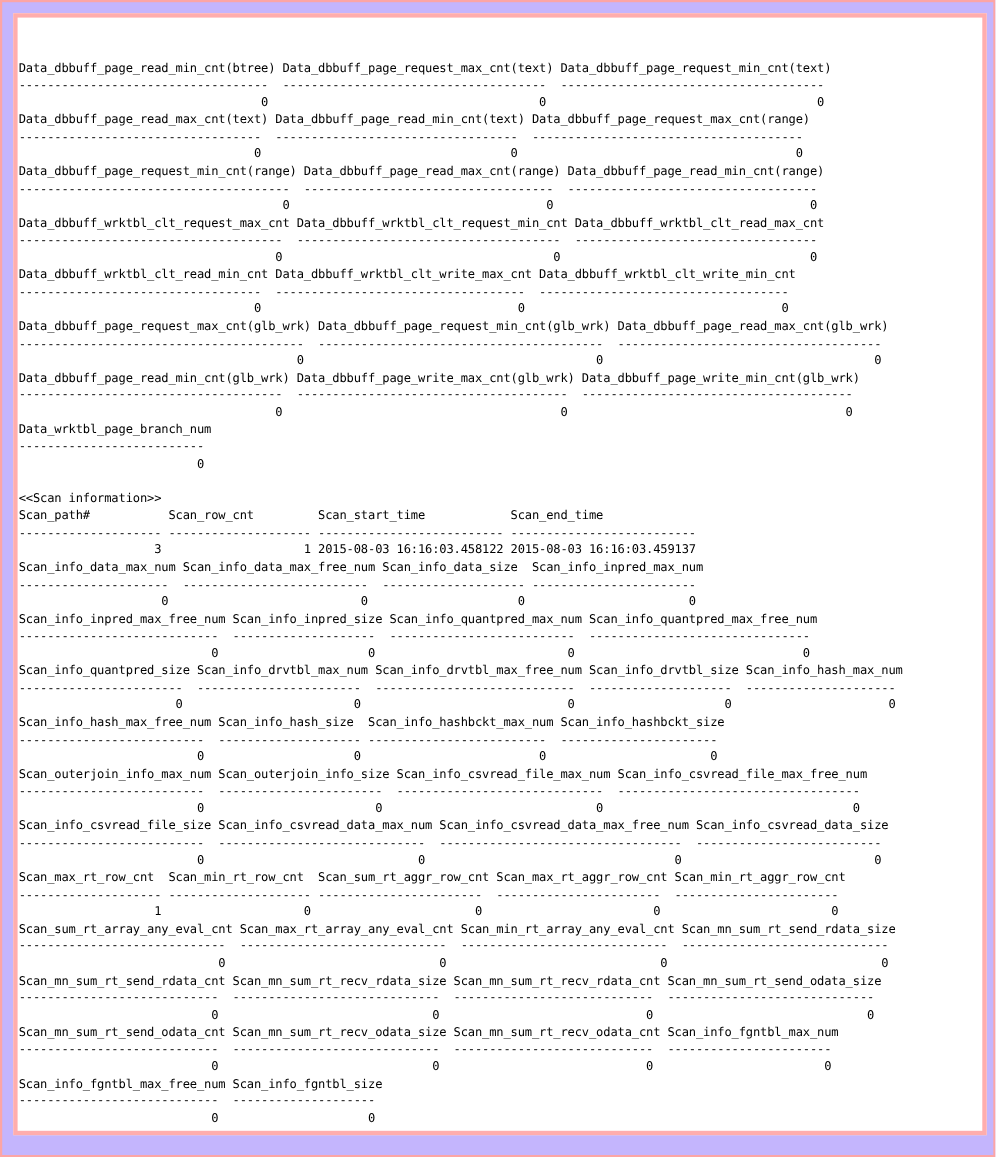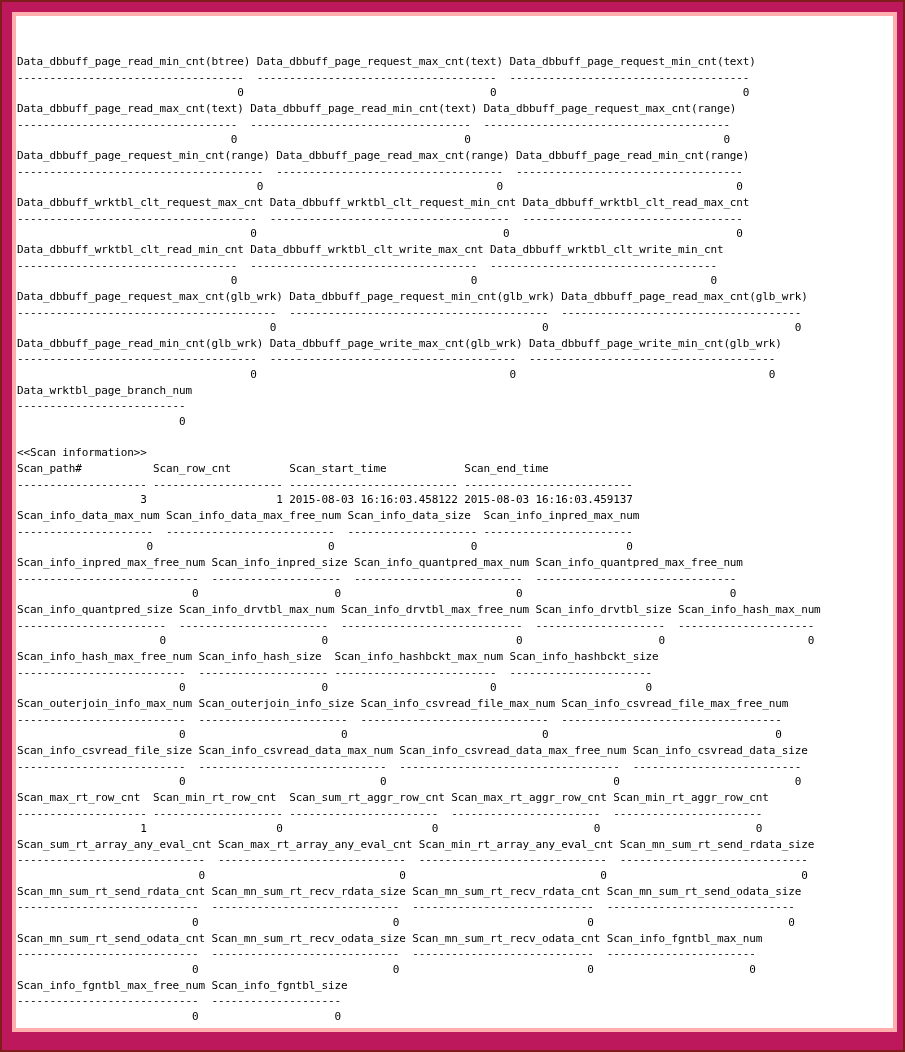--- a/index.html
+++ b/index.html
@@ -5,23 +5,23 @@
   html, body { margin: 0; padding: 0; }
   body {
     width: 905px; height: 1052px;
     background: #ffffff;
     position: relative;
     font-family: "DejaVu Sans Mono", monospace;
     overflow: hidden;
   }
   .window {
     position: absolute; inset: 0;
-    border: 2px solid #7f1d1d;
+    border: 2px solid #fca5a5;
     box-sizing: border-box;
-    background: #be185d;
+    background: #c4b5fd;
   }
   .frame {
     position: absolute; left: 10px; top: 10px;
     width: 885px; height: 1020px;
     border: 4px solid #ffadad;
     box-sizing: border-box;
     background: #ffffff;
     overflow: hidden;
   }
   .report {

